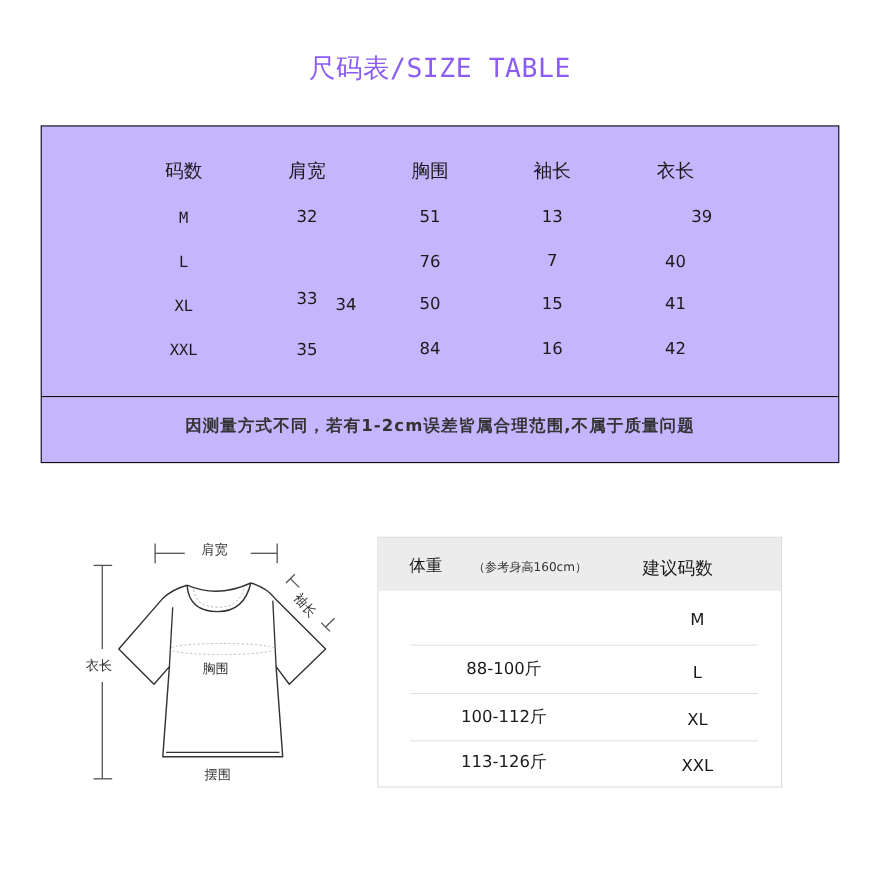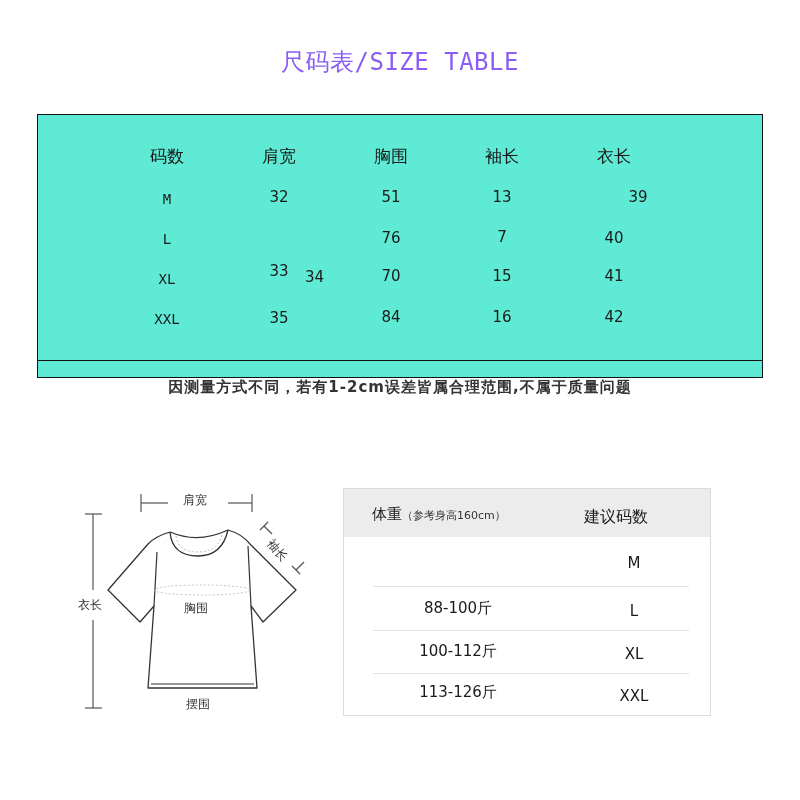--- a/index.html
+++ b/index.html
@@ -6,22 +6,22 @@
   html, body { width: 800px; height: 800px; background: #ffffff; overflow: hidden; }
   body { position: relative; font-family: "DejaVu Sans", sans-serif; color: #111; }
 
   .title {
     position: absolute; left: 0; top: 46px; width: 800px; text-align: center;
     font-family: "DejaVu Sans Mono", "Liberation Mono", monospace;
     font-size: 24px; color: #8b5cf6; letter-spacing: 0.5px;
   }
 
   .size-box {
-    position: absolute; left: 37px; top: 114px; width: 726px; height: 264px;
-    border: 1.5px solid #111; background: #5eead4;
+    position: absolute; left: 37px; top: 114px; width: 726px; height: 307px;
+    border: 1.5px solid #111; background: #c4b5fd;
   }
   .size-divider {
     position: absolute; left: 0; top: 245px; width: 100%; height: 0;
     border-top: 1.5px solid #111;
   }
   .cell {
     position: absolute; width: 90px; margin-left: -45px; text-align: center;
     line-height: 20px; height: 20px;
   }
   .hdr { font-size: 17px; color: #1a1a1a; }
@@ -38,21 +38,21 @@
   .dlabel { position: absolute; font-size: 12px; color: #333; white-space: nowrap; }
 
   .weight-box {
     position: absolute; left: 343px; top: 488px; width: 368px; height: 228px;
     border: 1px solid #dcdcdc; background: #ffffff;
   }
   .weight-head {
     position: absolute; left: 0; top: 0; width: 100%; height: 48px; background: #ececec;
   }
   .wh-weight { position: absolute; left: 28px; top: 16px; font-size: 15px; color: #1a1a1a; white-space: nowrap; }
-  .wh-weight .sub { font-size: 11px; color: #333; }
+  .wh-weight .sub { font-size: 11px; color: #333; margin-left: 28px; }
   .wh-size { position: absolute; left: 240px; top: 18px; font-size: 16px; color: #1a1a1a; }
   .wrow-line { position: absolute; left: 29px; width: 316px; height: 0; border-top: 1px solid #e2e2e2; }
   .wcell { position: absolute; text-align: center; font-size: 15px; color: #1a1a1a; width: 140px; margin-left: -70px; }
 </style>
 </head>
 <body>
 
 <div class="title">尺码表/SIZE TABLE</div>
 
 <div class="size-box">
@@ -70,21 +70,21 @@
   <div class="cell val" style="left:600px; top:72px;">39</div>
 
   <div class="cell val size-lbl" style="left:129px; top:114px;">L</div>
   <div class="cell val" style="left:241px; top:114px;margin-top:32px;">33</div>
   <div class="cell val" style="left:353px; top:113px;">76</div>
   <div class="cell val" style="left:464px; top:112px;">7</div>
   <div class="cell val" style="left:576px; top:113px;">40</div>
 
   <div class="cell val size-lbl" style="left:129px; top:154px;">XL</div>
   <div class="cell val" style="left:241px; top:152px;text-align:right;">34</div>
-  <div class="cell val" style="left:353px; top:151px;">70</div>
+  <div class="cell val" style="left:353px; top:151px;">50</div>
   <div class="cell val" style="left:464px; top:151px;">15</div>
   <div class="cell val" style="left:576px; top:151px;">41</div>
 
   <div class="cell val size-lbl" style="left:129px; top:194px;">XXL</div>
   <div class="cell val" style="left:241px; top:193px;">35</div>
   <div class="cell val" style="left:353px; top:192px;">84</div>
   <div class="cell val" style="left:464px; top:192px;">16</div>
   <div class="cell val" style="left:576px; top:192px;">42</div>
 
   <div class="size-divider"></div>

